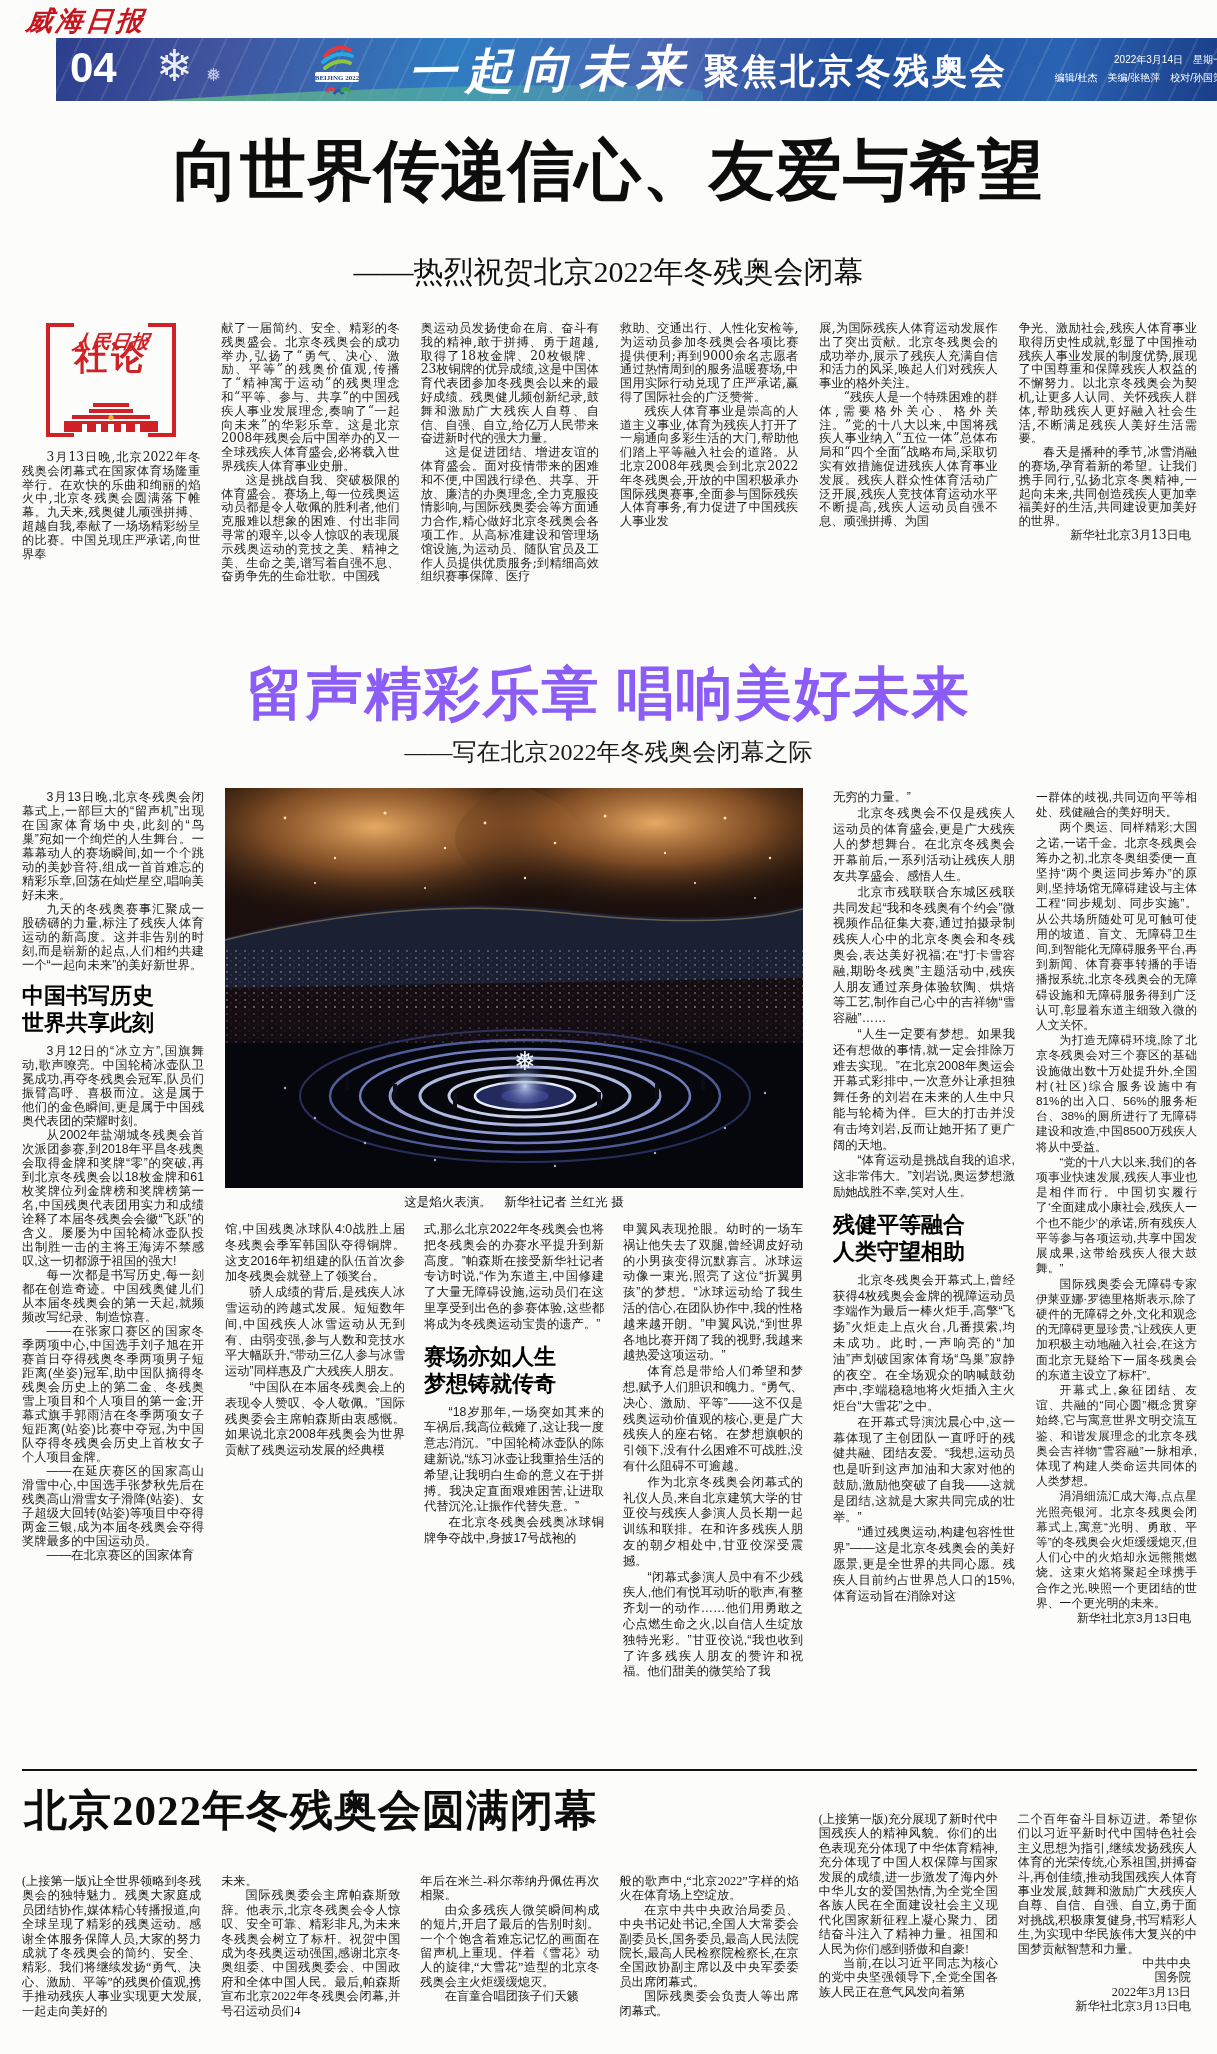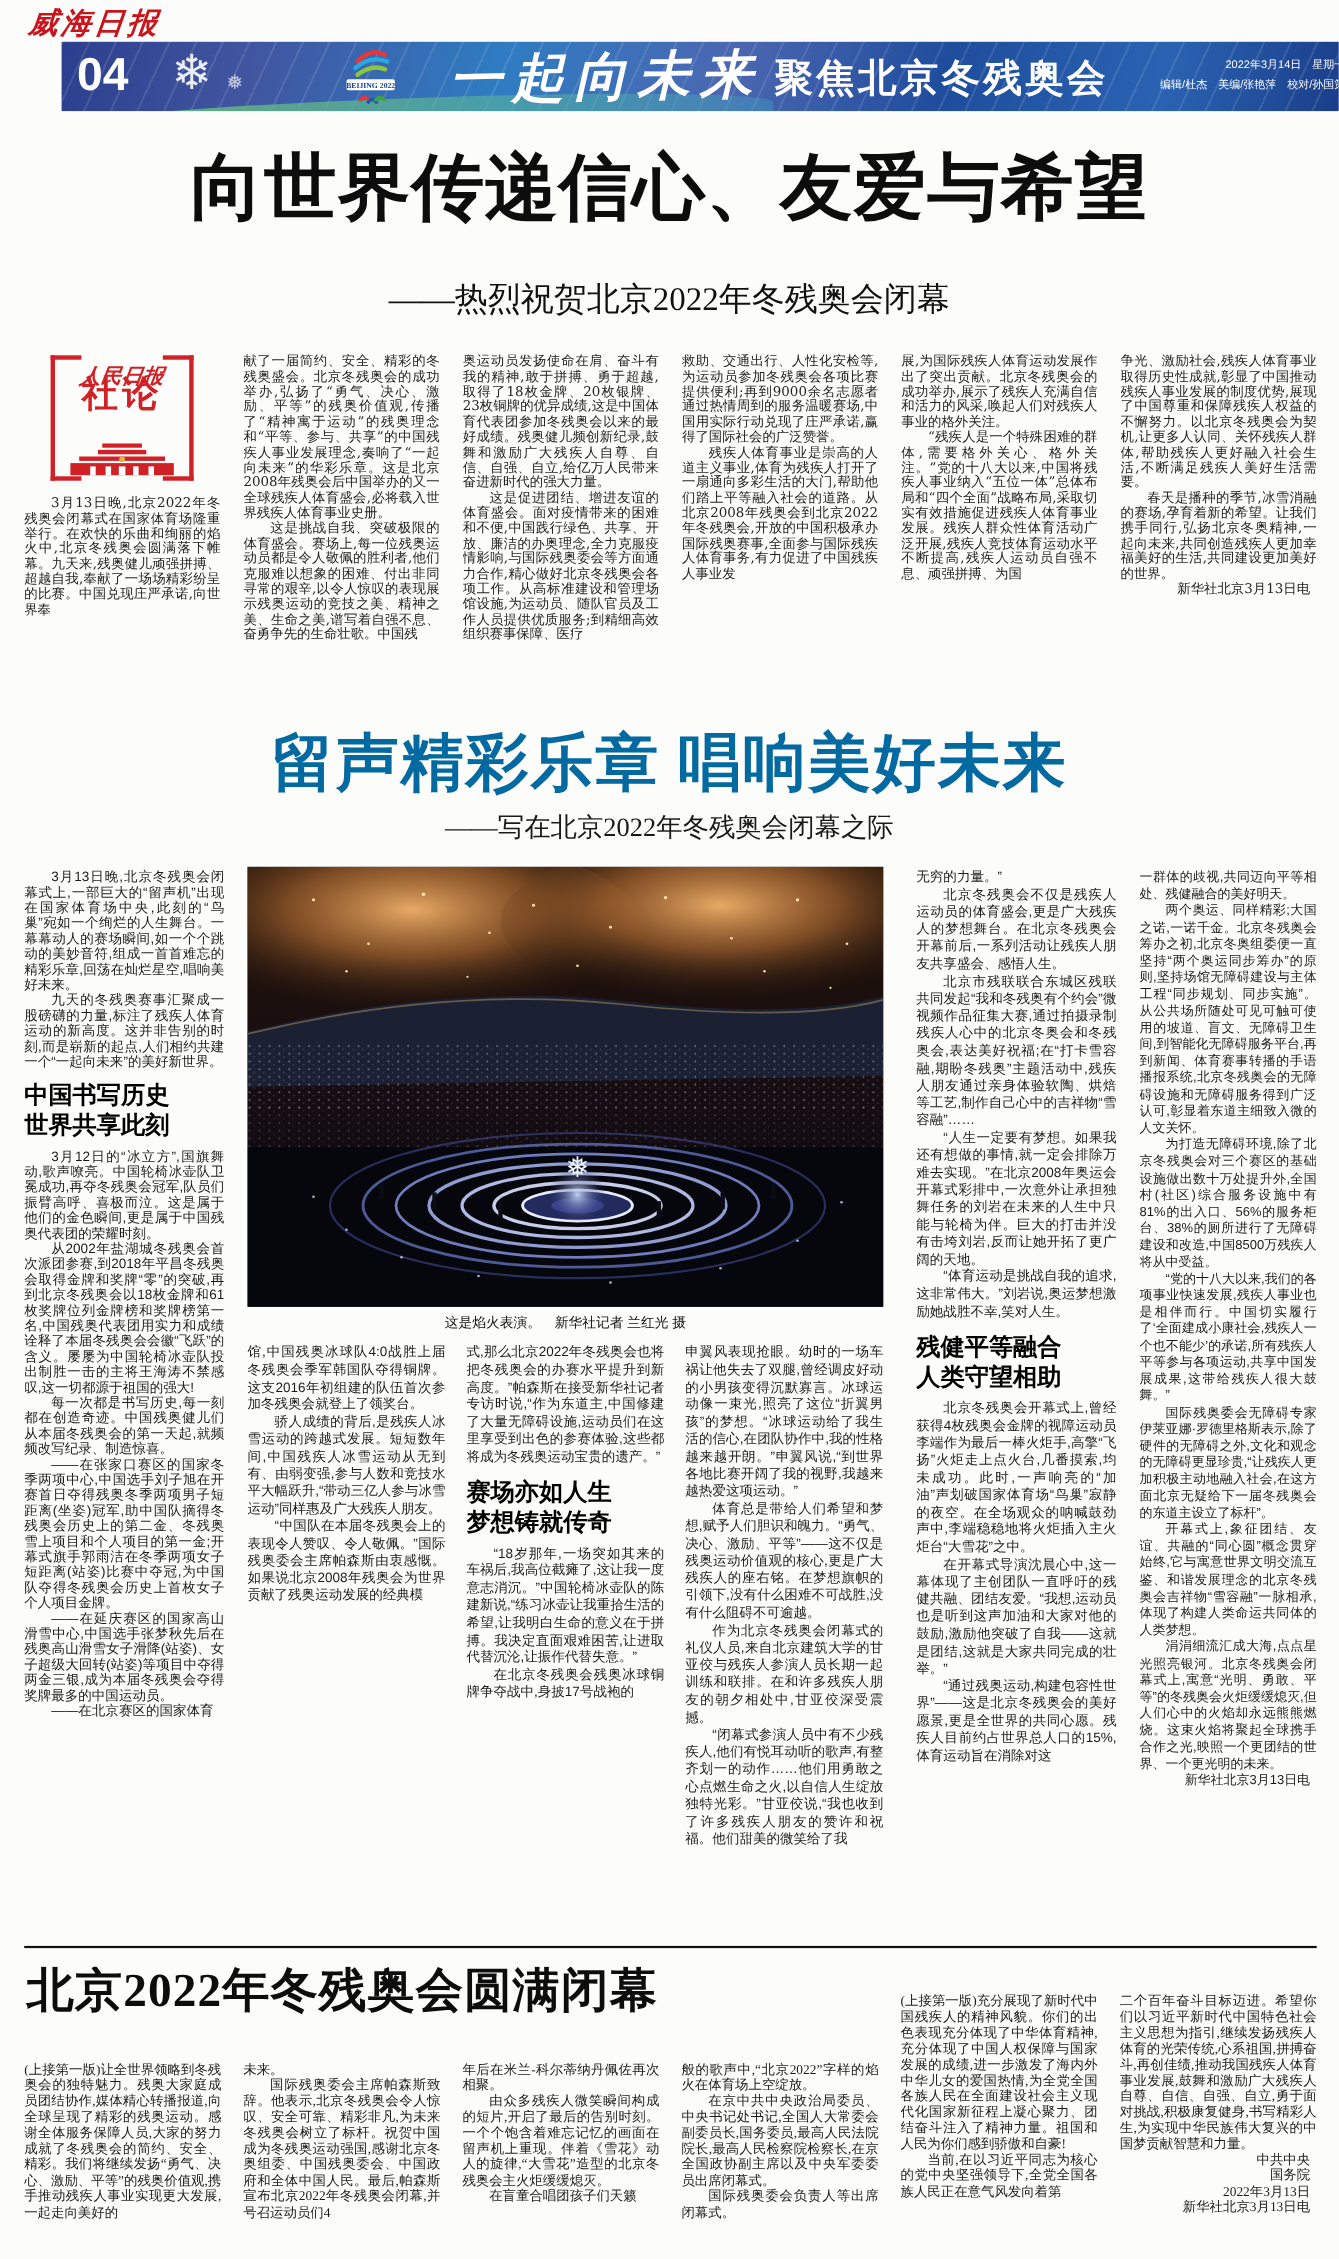--- a/index.html
+++ b/index.html
@@ -42,21 +42,21 @@
   .sheelun-box i.lb{left:0;border-right:none;}
   .sheelun-box i.rb{right:0;border-left:none;}
   .rmrb-script{position:absolute;left:0;right:0;top:6px;text-align:center;color:#cf2126;
     font:italic bold 19px "DejaVu Serif",serif;transform:skew(-8deg);}
   .sheelun-label{position:absolute;left:0;right:0;top:28px;text-align:center;color:#cf2126;
     font-size:33px;font-weight:900;letter-spacing:4px;}
   .tam{position:absolute;left:14px;bottom:4px;}
 
   
   .ft-headline{position:absolute;left:0;top:656px;width:100%;text-align:center;
-    font-family:"Liberation Serif",serif;font-weight:bold;font-size:57px;letter-spacing:2px;color:#0369a1;}
+    font-family:"Liberation Serif",serif;font-weight:bold;font-size:57px;letter-spacing:2px;color:#8b5cf6;}
   .ft-subhead{position:absolute;left:0;top:736px;width:100%;text-align:center;
     font-family:"Liberation Serif",serif;font-size:24px;}
   .feature{position:absolute;left:22px;top:786px;width:1175px;height:956px;font-size:12.3px;}
   .f-col1{position:absolute;left:0;top:4px;width:182px;height:950px;line-height:14px;overflow:hidden;}
   .f-photo{position:absolute;left:203px;top:2px;width:578px;height:400px;background:#05060c;overflow:hidden;}
   .f-caption{position:absolute;left:203px;top:408px;width:578px;text-align:center;font-size:12.5px;color:#111;}
   .f-cols234{position:absolute;left:203px;top:436px;width:578px;height:520px;display:flex;gap:19px;
     line-height:15.8px;overflow:hidden;}
   .fcol{flex:1;overflow:hidden;}
   .f-col5{position:absolute;left:811px;top:4px;width:182px;height:950px;line-height:15.8px;overflow:hidden;}

